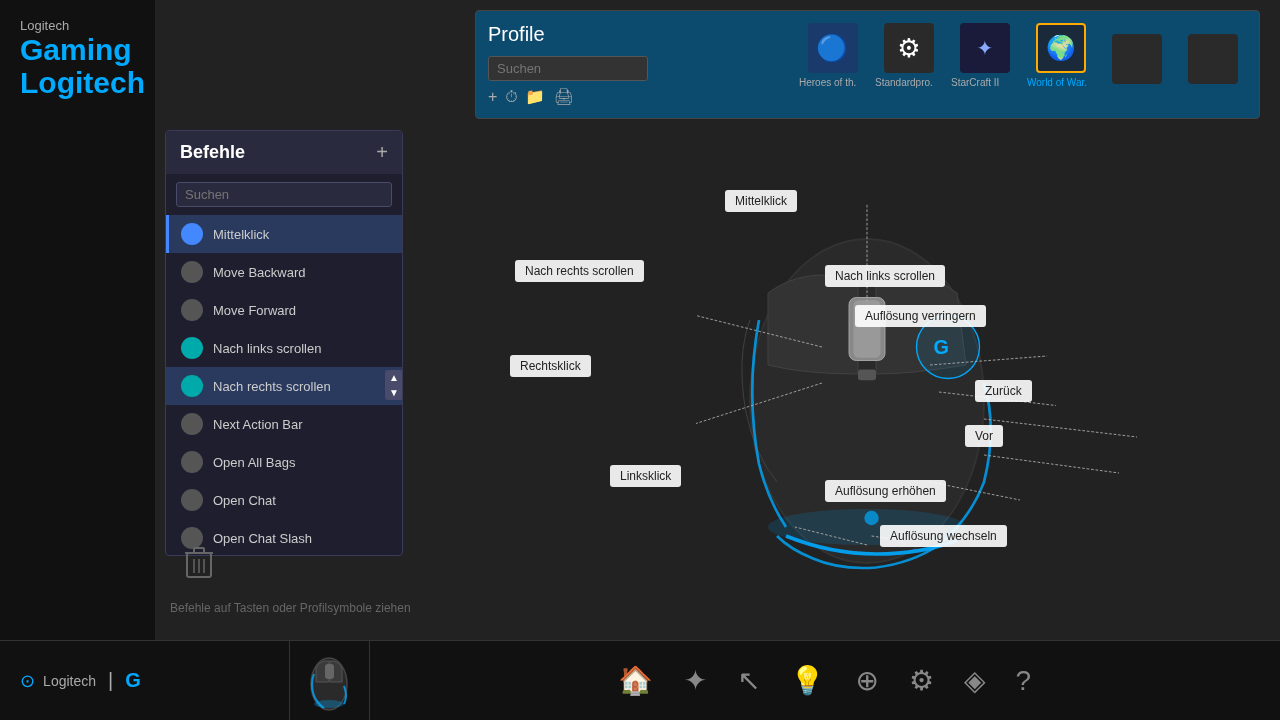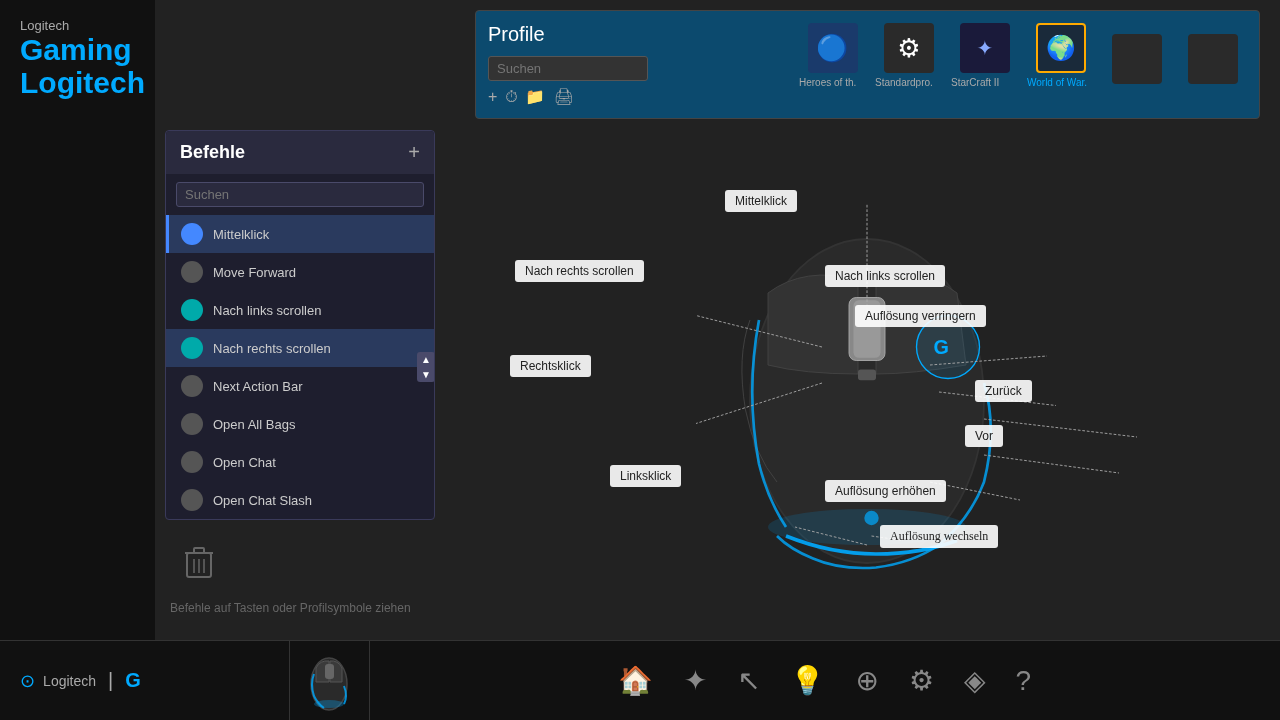--- a/index.html
+++ b/index.html
@@ -123,21 +123,21 @@
     .icon-standard { background: #2a2a2a; }
     .icon-starcraft { background: #1a1a3a; }
     .icon-wow { background: #1a2a3a; border: 2px solid #ffaa00; }
     .icon-empty { background: #2a2a2a; }
 
     
     .commands-panel {
       position: absolute;
       left: 0;
       top: 130px;
-      width: 270px;
+      width: 238px;
       background: #1e1e2e;
       border: 1px solid #3a3a5a;
       border-radius: 4px;
       padding: 0;
       margin-left: 10px;
     }
     .commands-header {
       display: flex;
       align-items: center;
       justify-content: space-between;
@@ -382,20 +382,24 @@
       <span class="commands-add">+</span>
     </div>
     <input class="commands-search" type="text" placeholder="Suchen" style="">
     <ul class="commands-list">
       <li class="command-item active">
         <span class="command-icon icon-blue"></span>
         <span>Mittelklick</span>
       </li>
       <li class="command-item">
         <span class="command-icon icon-gray"></span>
+        <span>Move Backward</span>
+      </li>
+      <li class="command-item">
+        <span class="command-icon icon-gray"></span>
         <span>Move Forward</span>
       </li>
       <li class="command-item">
         <span class="command-icon icon-teal"></span>
         <span>Nach links scrollen</span>
       </li>
       <li class="command-item highlighted">
         <span class="command-icon icon-teal"></span>
         <span>Nach rechts scrollen</span>
         <div class="scroll-arrows">
@@ -487,21 +491,21 @@
       <line x1="560" y1="350" x2="710" y2="370" stroke="#aaa" stroke-width="1" stroke-dasharray="3,2"></line>
     </svg>
 
     <div class="mouse-label" style="top:50px; left:280px;">Mittelklick</div>
     <div class="mouse-label" style="top:120px; left:70px;">Nach rechts scrollen</div>
     <div class="mouse-label" style="top:125px; left:380px;">Nach links scrollen</div>
     <div class="mouse-label" style="top:215px; left:65px;">Rechtsklick</div>
     <div class="mouse-label" style="top:325px; left:165px;">Linksklick</div>
     <div class="mouse-label" style="top:340px; left:380px;">Auflösung erhöhen</div>
     <div class="mouse-label" style="top:165px; left:410px;">Auflösung verringern</div>
-    <div class="mouse-label" style="top:385px; left:435px;font-family:Liberation Serif, serif;">Auflösung wechseln</div>
+    <div class="mouse-label" style="top:385px; left:435px;">Auflösung wechseln</div>
     <div class="mouse-label" style="top:240px; left:530px;">Zurück</div>
     <div class="mouse-label" style="top:285px; left:520px;">Vor</div>
   </div>
 
 </div>
 
 <div class="taskbar">
   <div class="taskbar-logo">
     <span style="font-size:18px; color:#00aaff;">⊙</span>
     <span class="taskbar-logo-text">Logitech</span>

